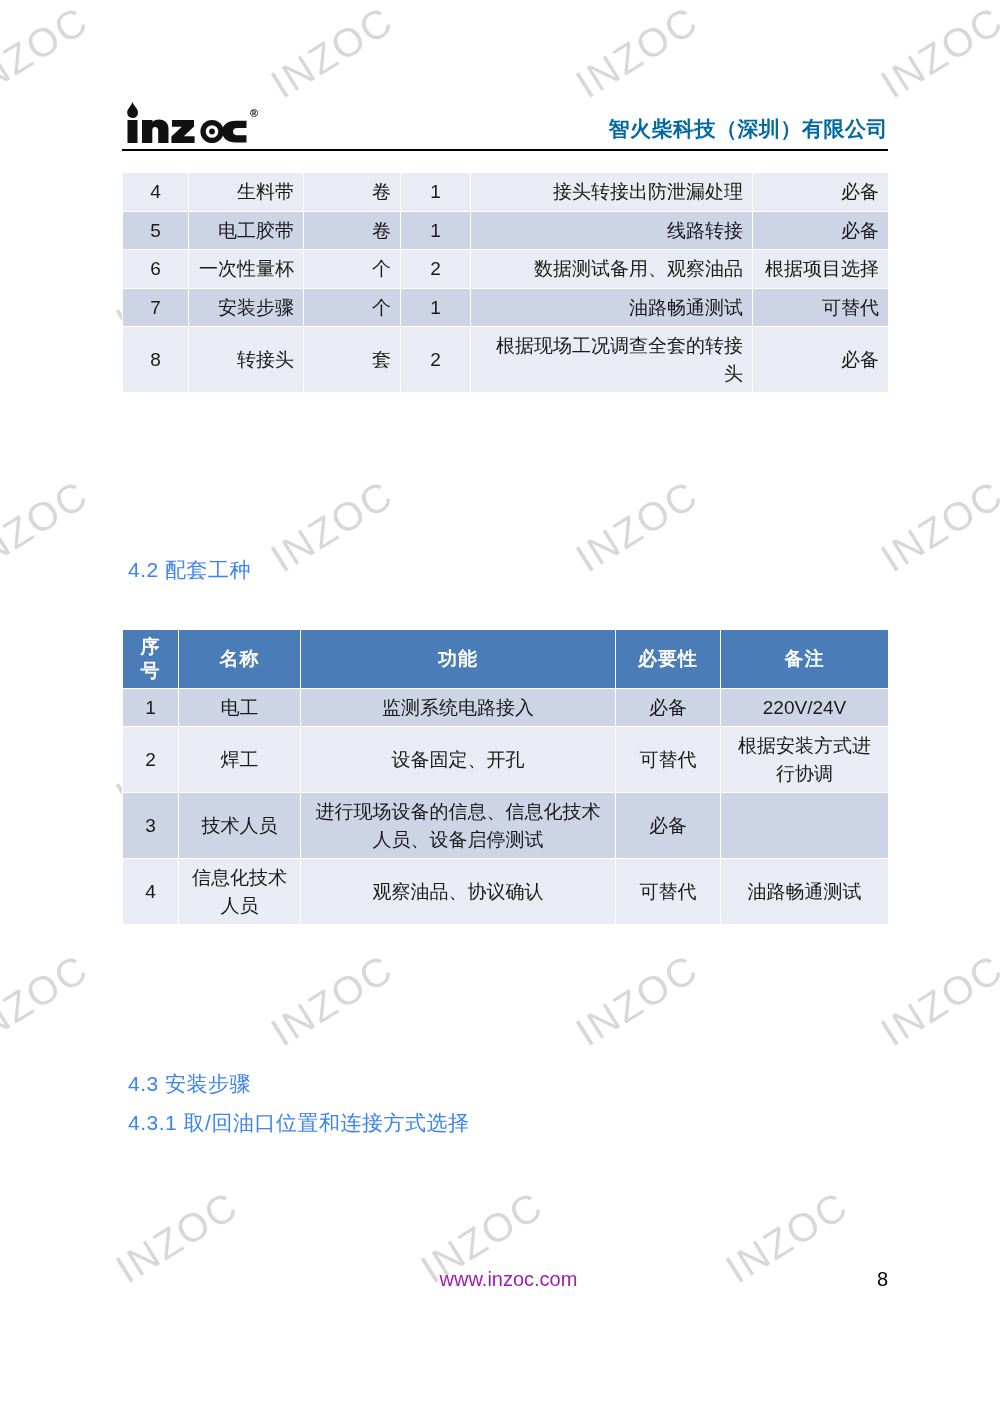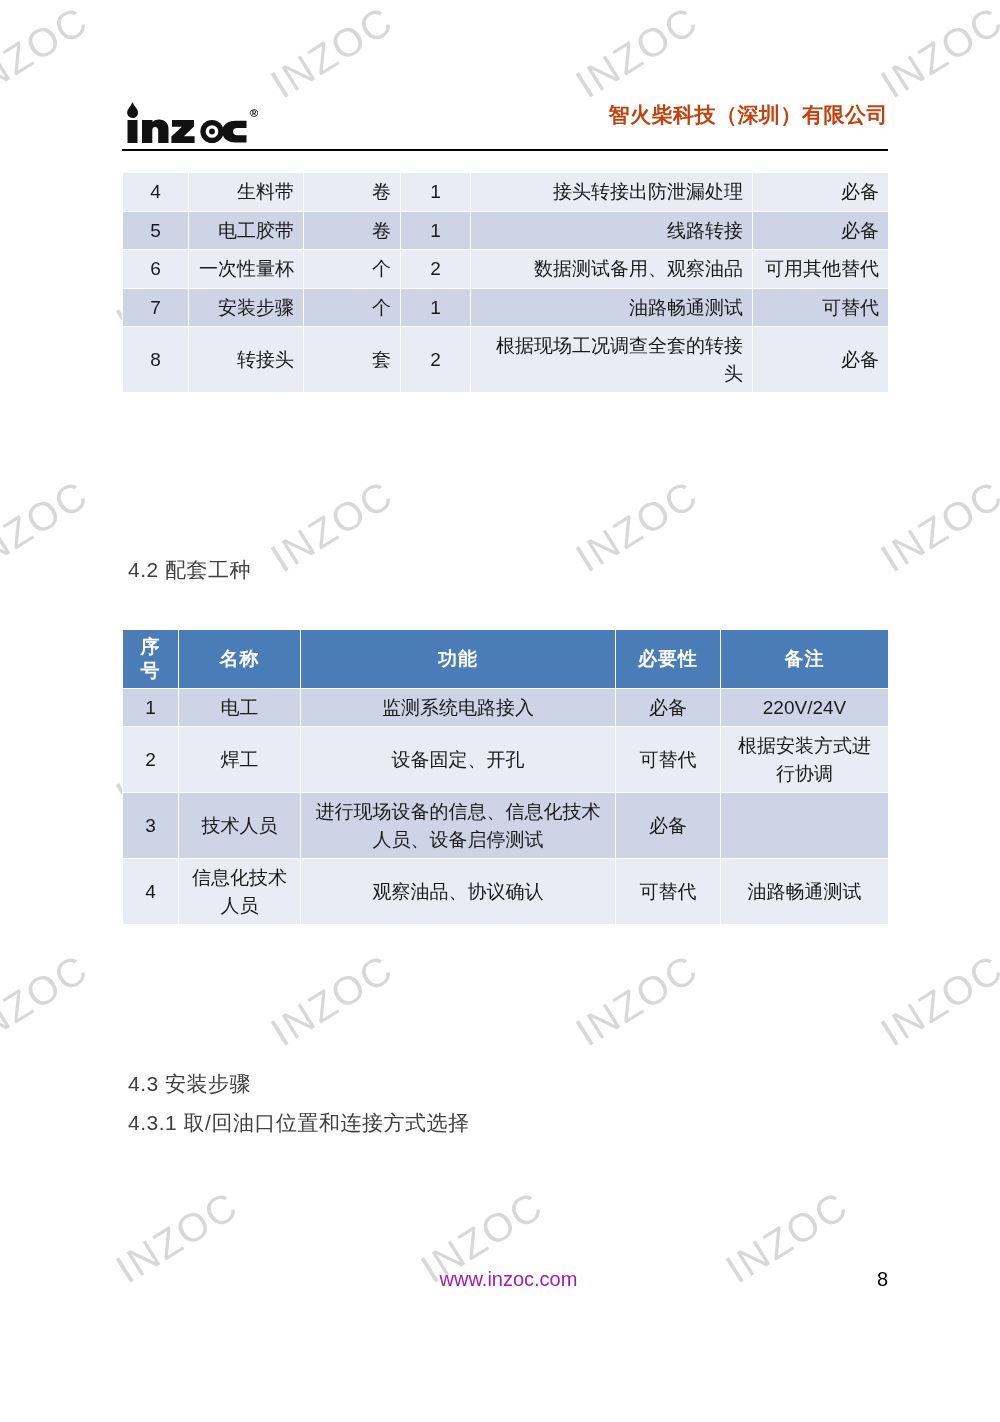--- a/index.html
+++ b/index.html
@@ -58,22 +58,22 @@
   #logo {
     display: flex;
     align-items: flex-end;
     padding-bottom: 4px;
   }
   #logo svg { display: block; }
   #header-company {
     font-size: 21px;
     font-weight: 700;
     letter-spacing: 0.5px;
-    padding-bottom: 20px;
-    color: #c2410c;
+    padding-bottom: 6px;
+    color: #0369a1;
     font-family: "Liberation Sans", "DejaVu Sans", sans-serif;
     margin-left: 38px;
   }
 
   
   .doc-table {
     position: absolute;
     border-collapse: collapse;
     table-layout: fixed;
     font-size: 19px;
@@ -105,21 +105,21 @@
     letter-spacing: 1px;
   }
   #table-trades .hdr-seq {
     line-height: 1.25;
   }
 
   
   .heading {
     position: absolute;
     font-size: 21px;
-    color: #404040;
+    color: #3b82f6;
     letter-spacing: 0.5px;
     white-space: nowrap;
   }
   #heading-42  { left: 128px; top: 556px; }
   #heading-43  { left: 128px; top: 1070px; }
   #heading-431 { left: 128px; top: 1109px; }
 
   
   #doc-footer {
     position: absolute;
@@ -233,21 +233,21 @@
         <td class="c-ctr">1</td>
         <td class="c-left">线路转接</td>
         <td class="c-left">必备</td>
       </tr>
       <tr class="row-light">
         <td class="c-num">6</td>
         <td class="c-left">一次性量杯</td>
         <td class="c-left">个</td>
         <td class="c-ctr">2</td>
         <td class="c-left">数据测试备用、观察油品</td>
-        <td class="c-left">可用其他替代</td>
+        <td class="c-left">根据项目选择</td>
       </tr>
       <tr class="row-dark">
         <td class="c-num">7</td>
         <td class="c-left">安装步骤</td>
         <td class="c-left">个</td>
         <td class="c-ctr">1</td>
         <td class="c-left">油路畅通测试</td>
         <td class="c-left">可替代</td>
       </tr>
       <tr class="row-light">

